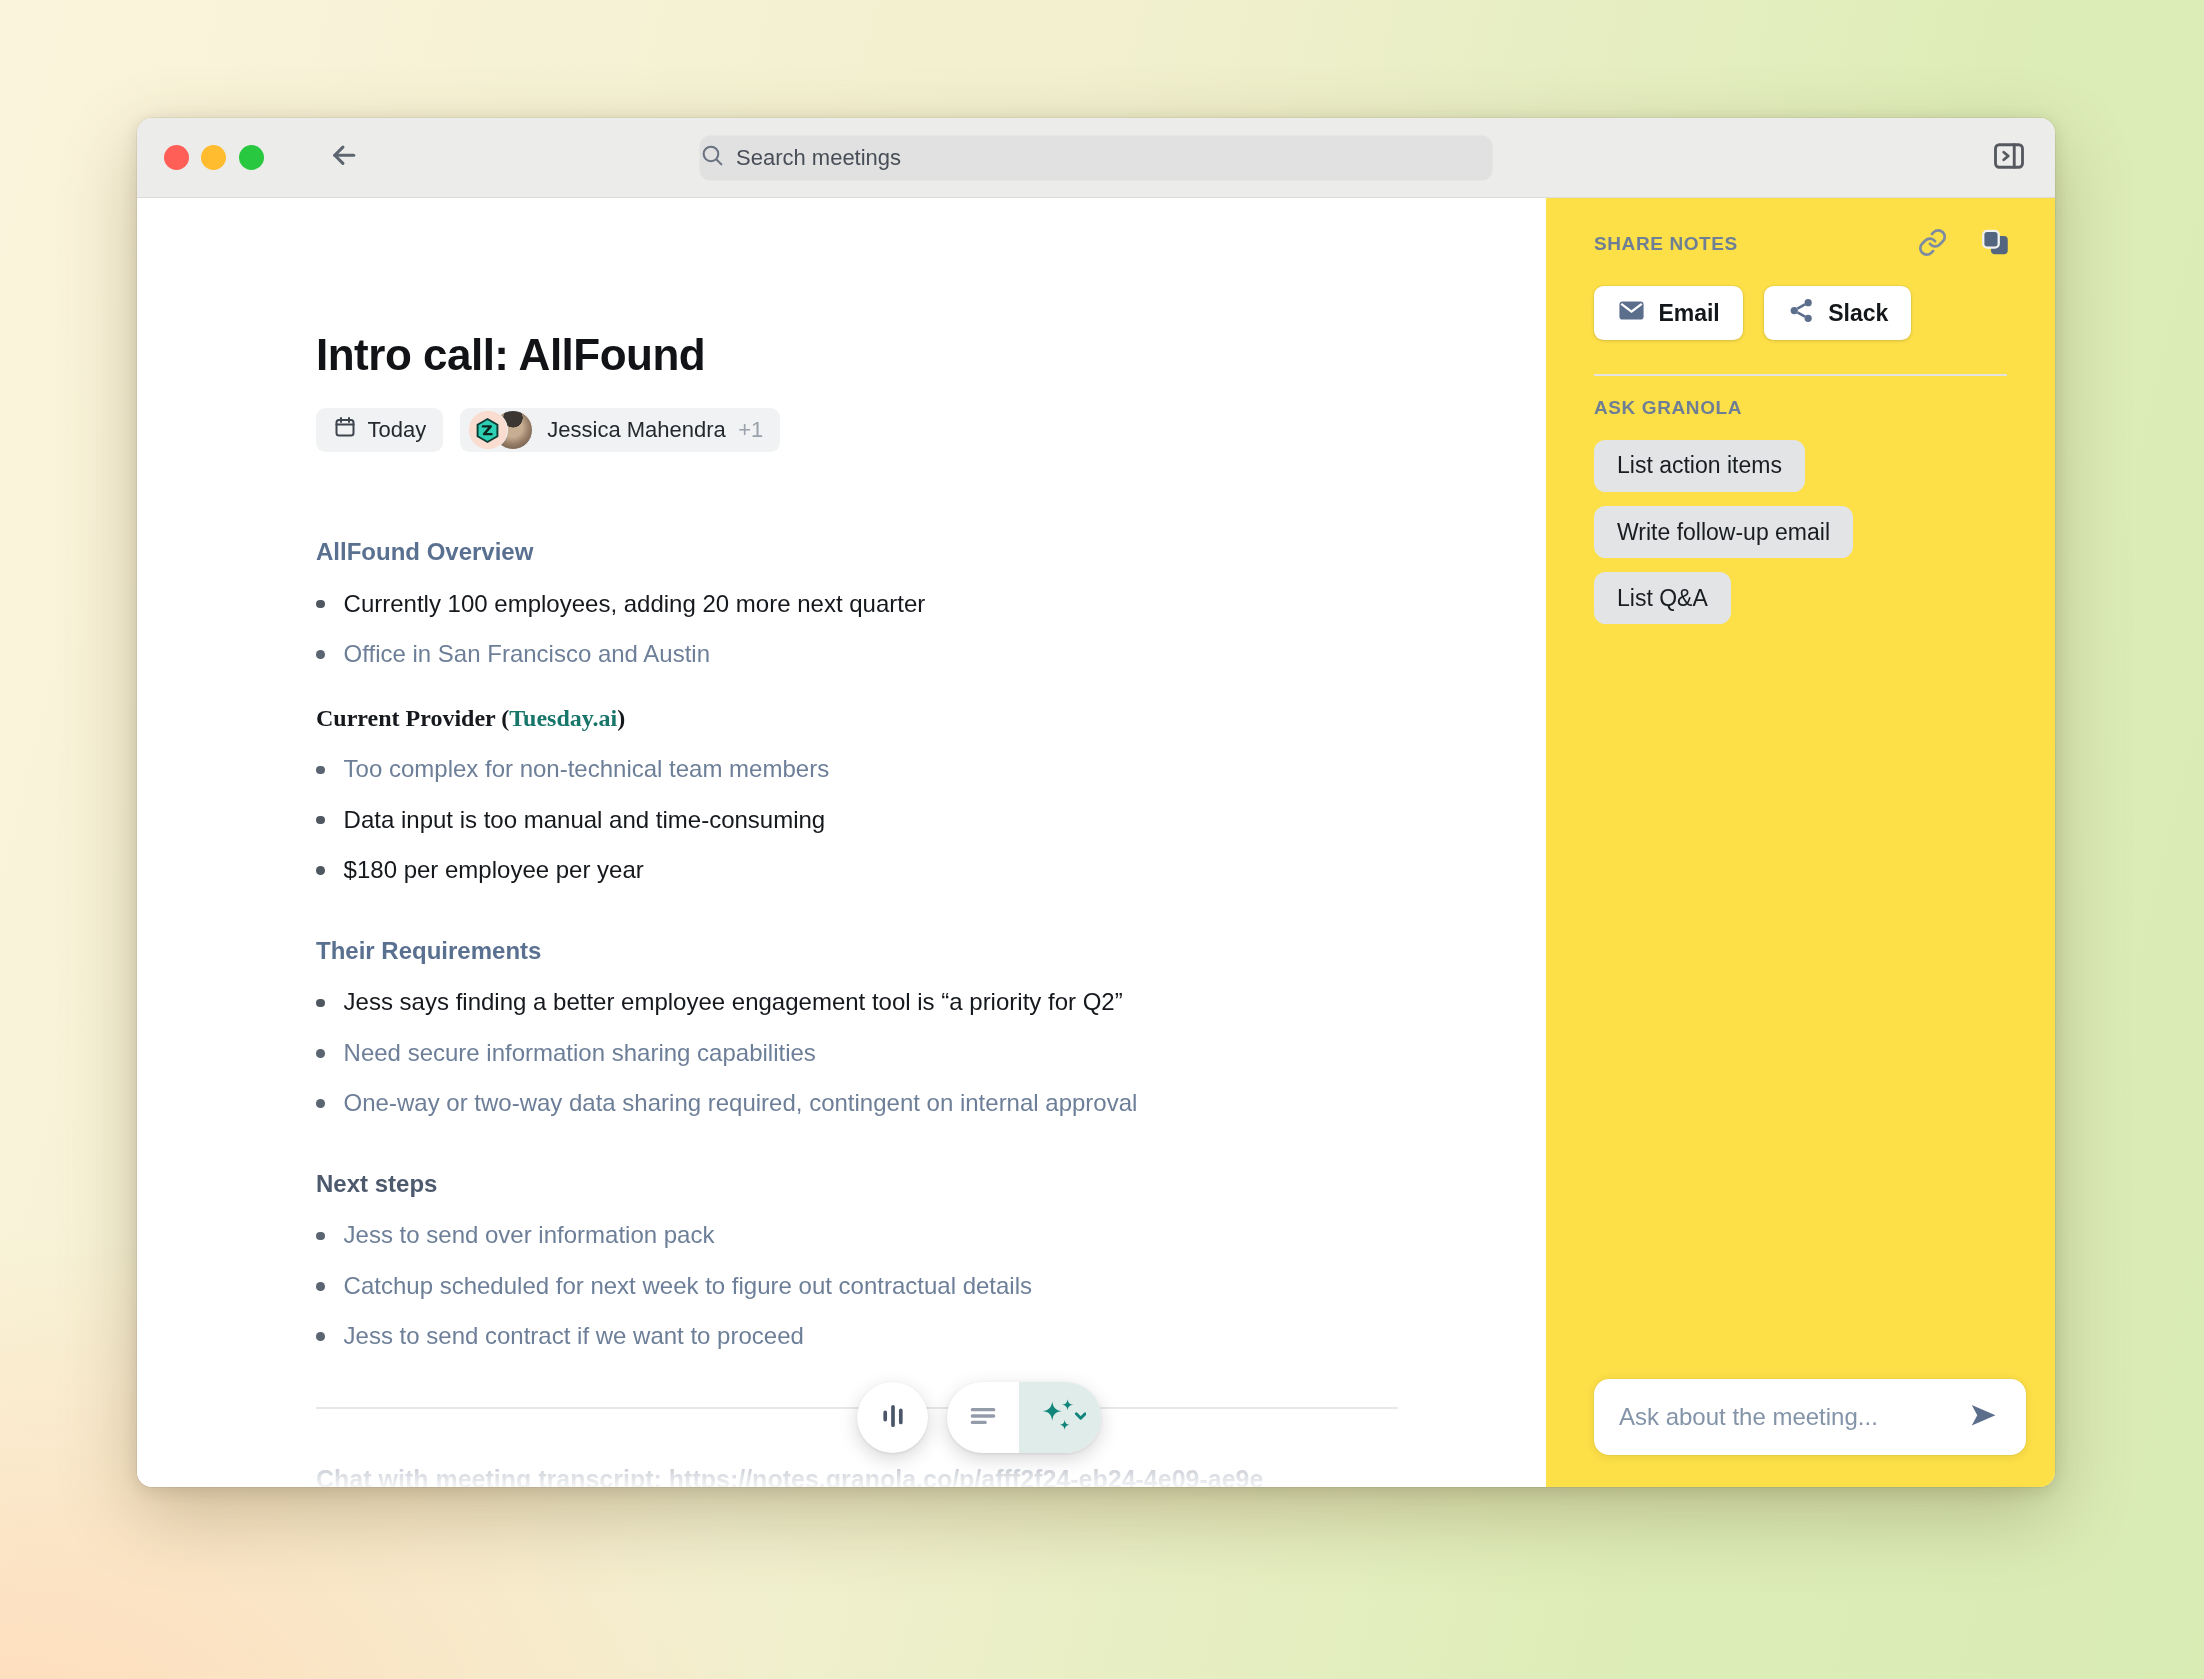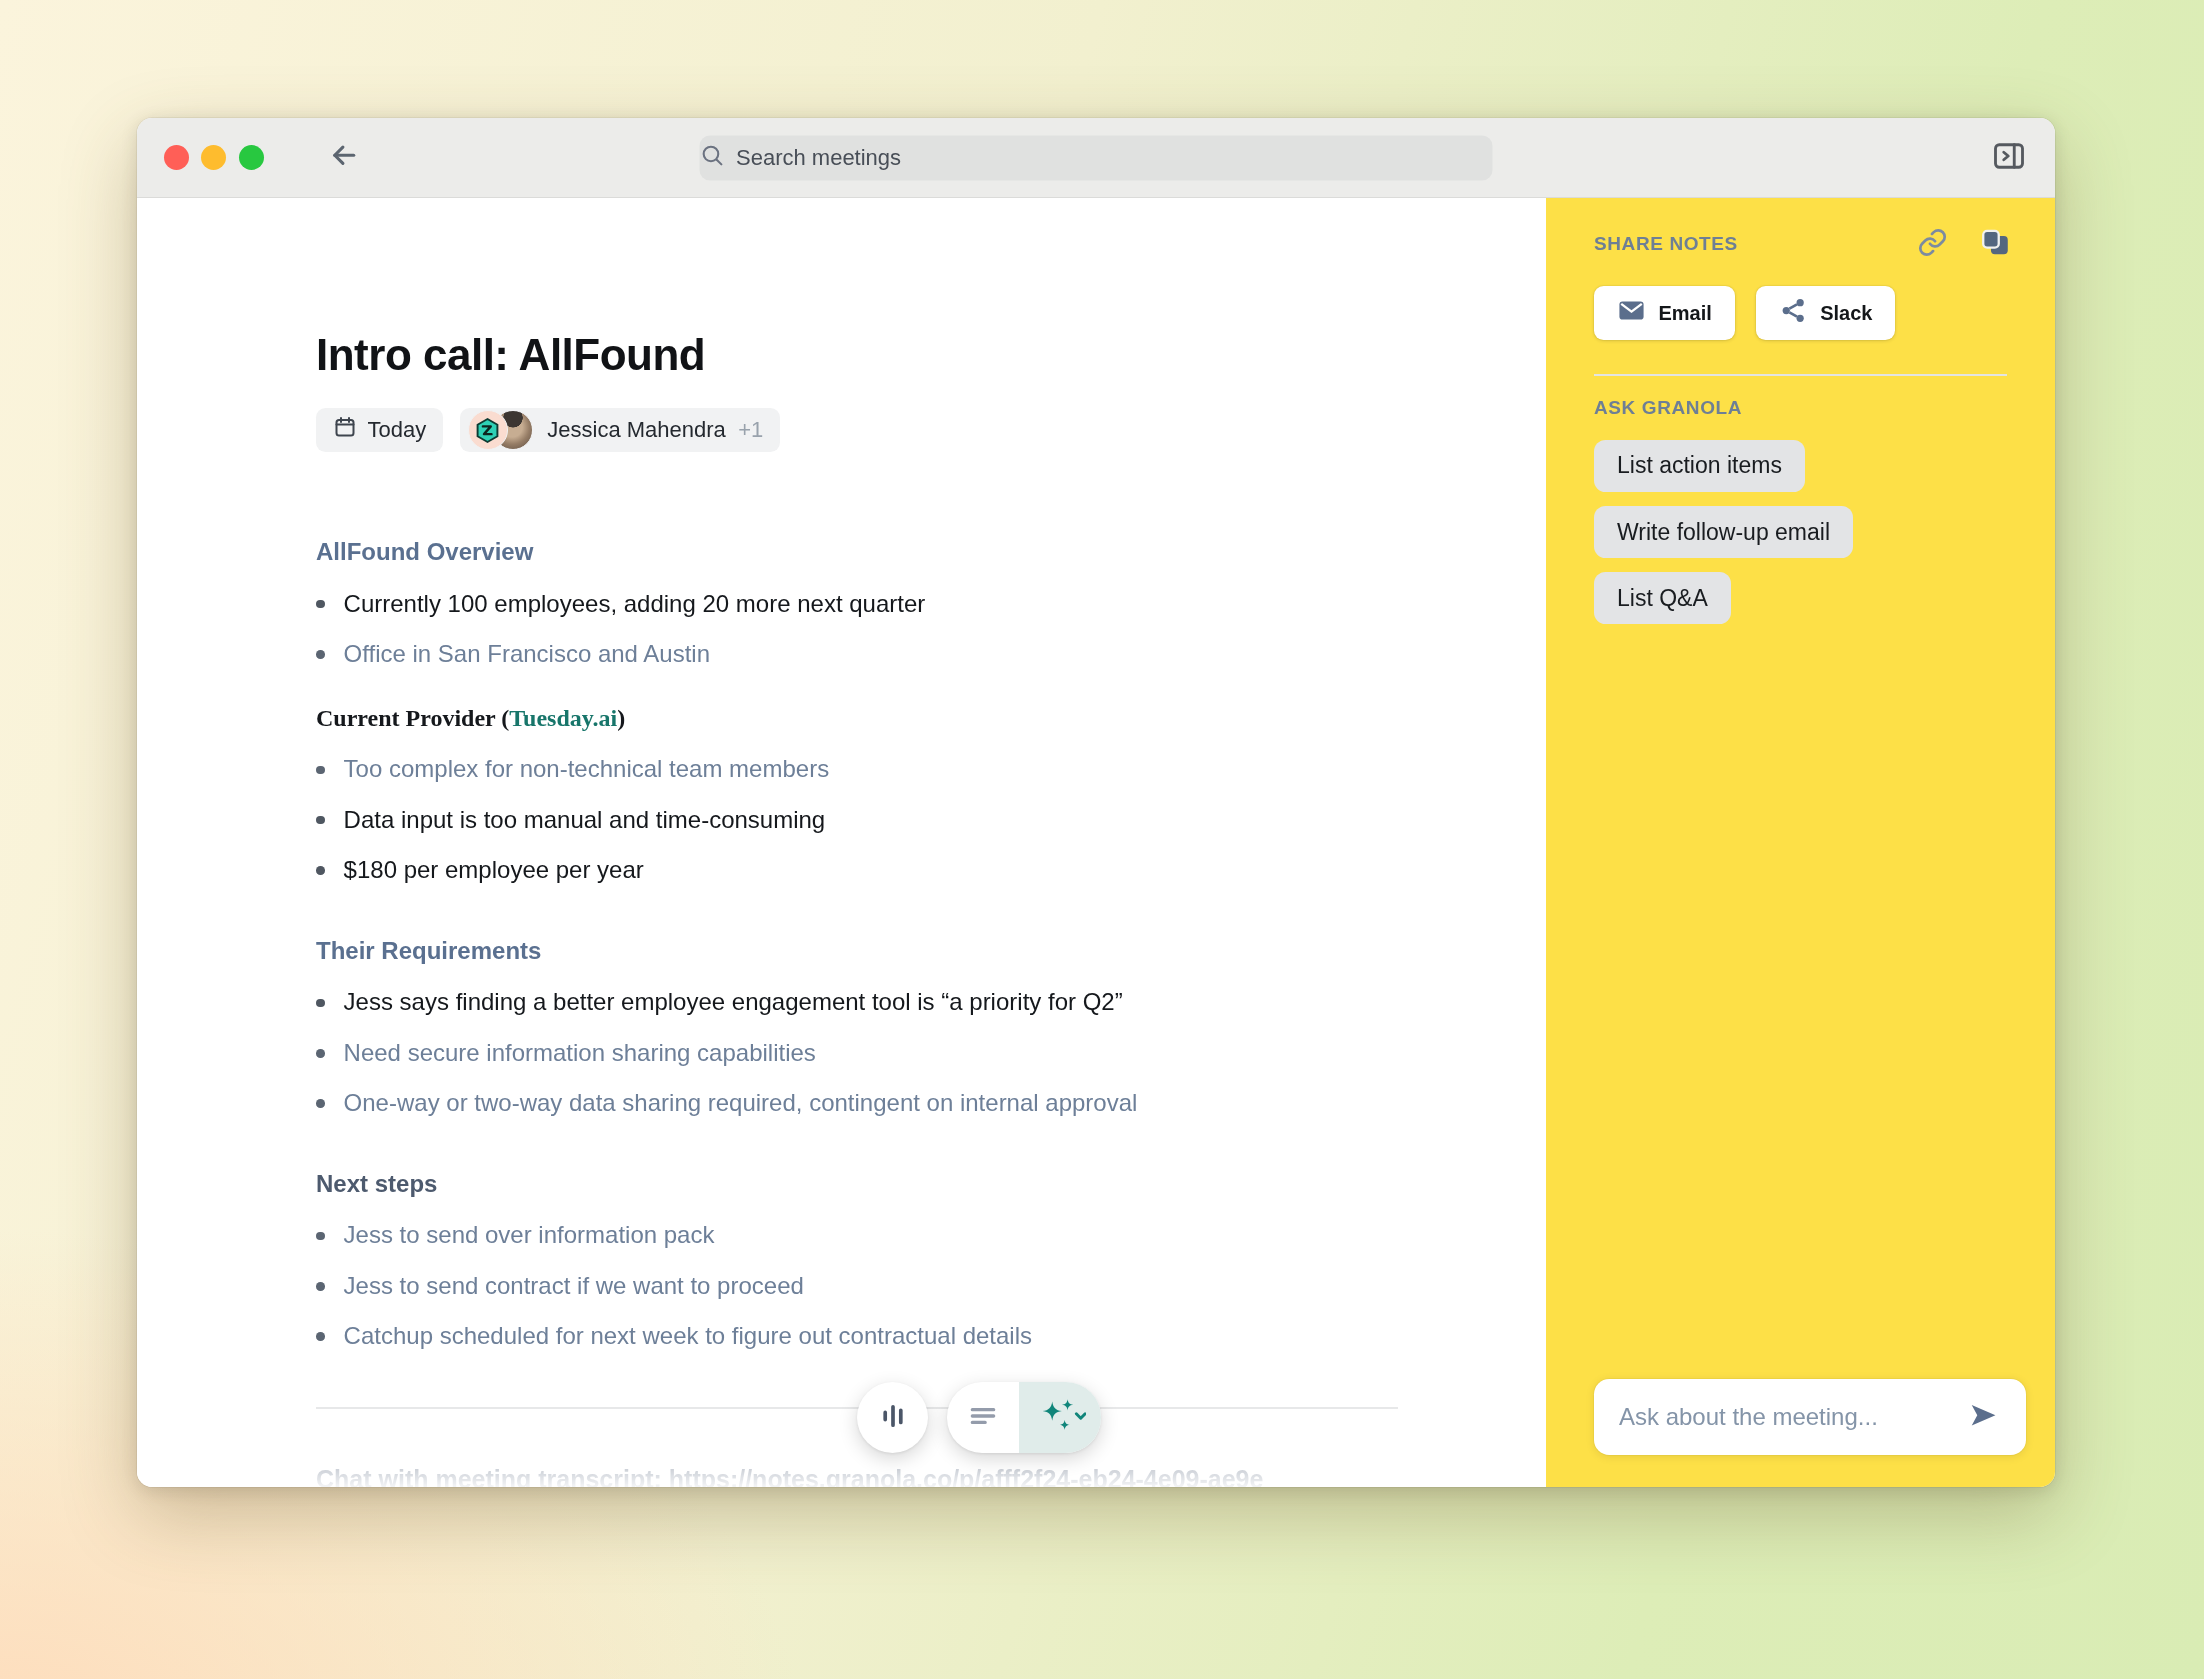--- a/index.html
+++ b/index.html
@@ -105,21 +105,21 @@
   
   .side-label { font-size:19px; font-weight:700; letter-spacing:0.6px; color:#6e7f95; }
   .share-head { display:flex; align-items:center; justify-content:space-between; }
   .share-icons { display:flex; gap:25px; align-items:center; padding-right:11.5px; }
   .icon-btn { width:38px; height:38px; display:flex; align-items:center; justify-content:center; }
   .share-btn-row { display:flex; gap:21px; margin-top:23px; }
   .white-btn {
     height:54px; background:#fff; border:none; border-radius:9.6px;
     box-shadow:0 1px 3.8px rgba(0,0,0,.14), 0 0 0 1px rgba(0,0,0,.03);
     display:flex; align-items:center; gap:12.4px; padding:0 23px;
-    font-family:inherit; font-size:20px; font-weight:700; color:#14171a;
+    font-family:inherit; font-size:23px; font-weight:700; color:#14171a;
   }
   .side-divider { height:1.9px; background:#e3e4e2; margin:34px 19px 0 0; }
   .ask-label { margin-top:21px; }
   .prompt-col { margin-top:21px; display:flex; flex-direction:column; align-items:flex-start; gap:14.3px; }
   .prompt-pill {
     height:52px; background:#e3e4e6; border:none; border-radius:11.5px;
     padding:0 23px; display:flex; align-items:center;
     font-family:inherit; font-size:23px; color:#191c20;
   }
   .chat-box {
@@ -249,25 +249,25 @@
       </div>
 
       <h2 class="sect-head slate mt-s4">Next steps</h2>
       <div class="blist">
         <div class="bullet muted">
             <span class="dot"></span>
             <span class="btext">Jess to send over information pack</span>
           </div>
         <div class="bullet muted">
             <span class="dot"></span>
+            <span class="btext">Catchup scheduled for next week to figure out contractual details</span>
+          </div>
+        <div class="bullet muted">
+            <span class="dot"></span>
             <span class="btext">Jess to send contract if we want to proceed</span>
-          </div>
-        <div class="bullet muted">
-            <span class="dot"></span>
-            <span class="btext">Catchup scheduled for next week to figure out contractual details</span>
           </div>
       </div>
 
       <div class="note-divider"></div>
       <div class="transcript-faded">Chat with meeting transcript: https://notes.granola.co/p/afff2f24-eb24-4e09-ae9e</div>
     </div>
 
     <div class="sidebar">
       <div class="share-head">
         <span class="side-label">SHARE NOTES</span>

